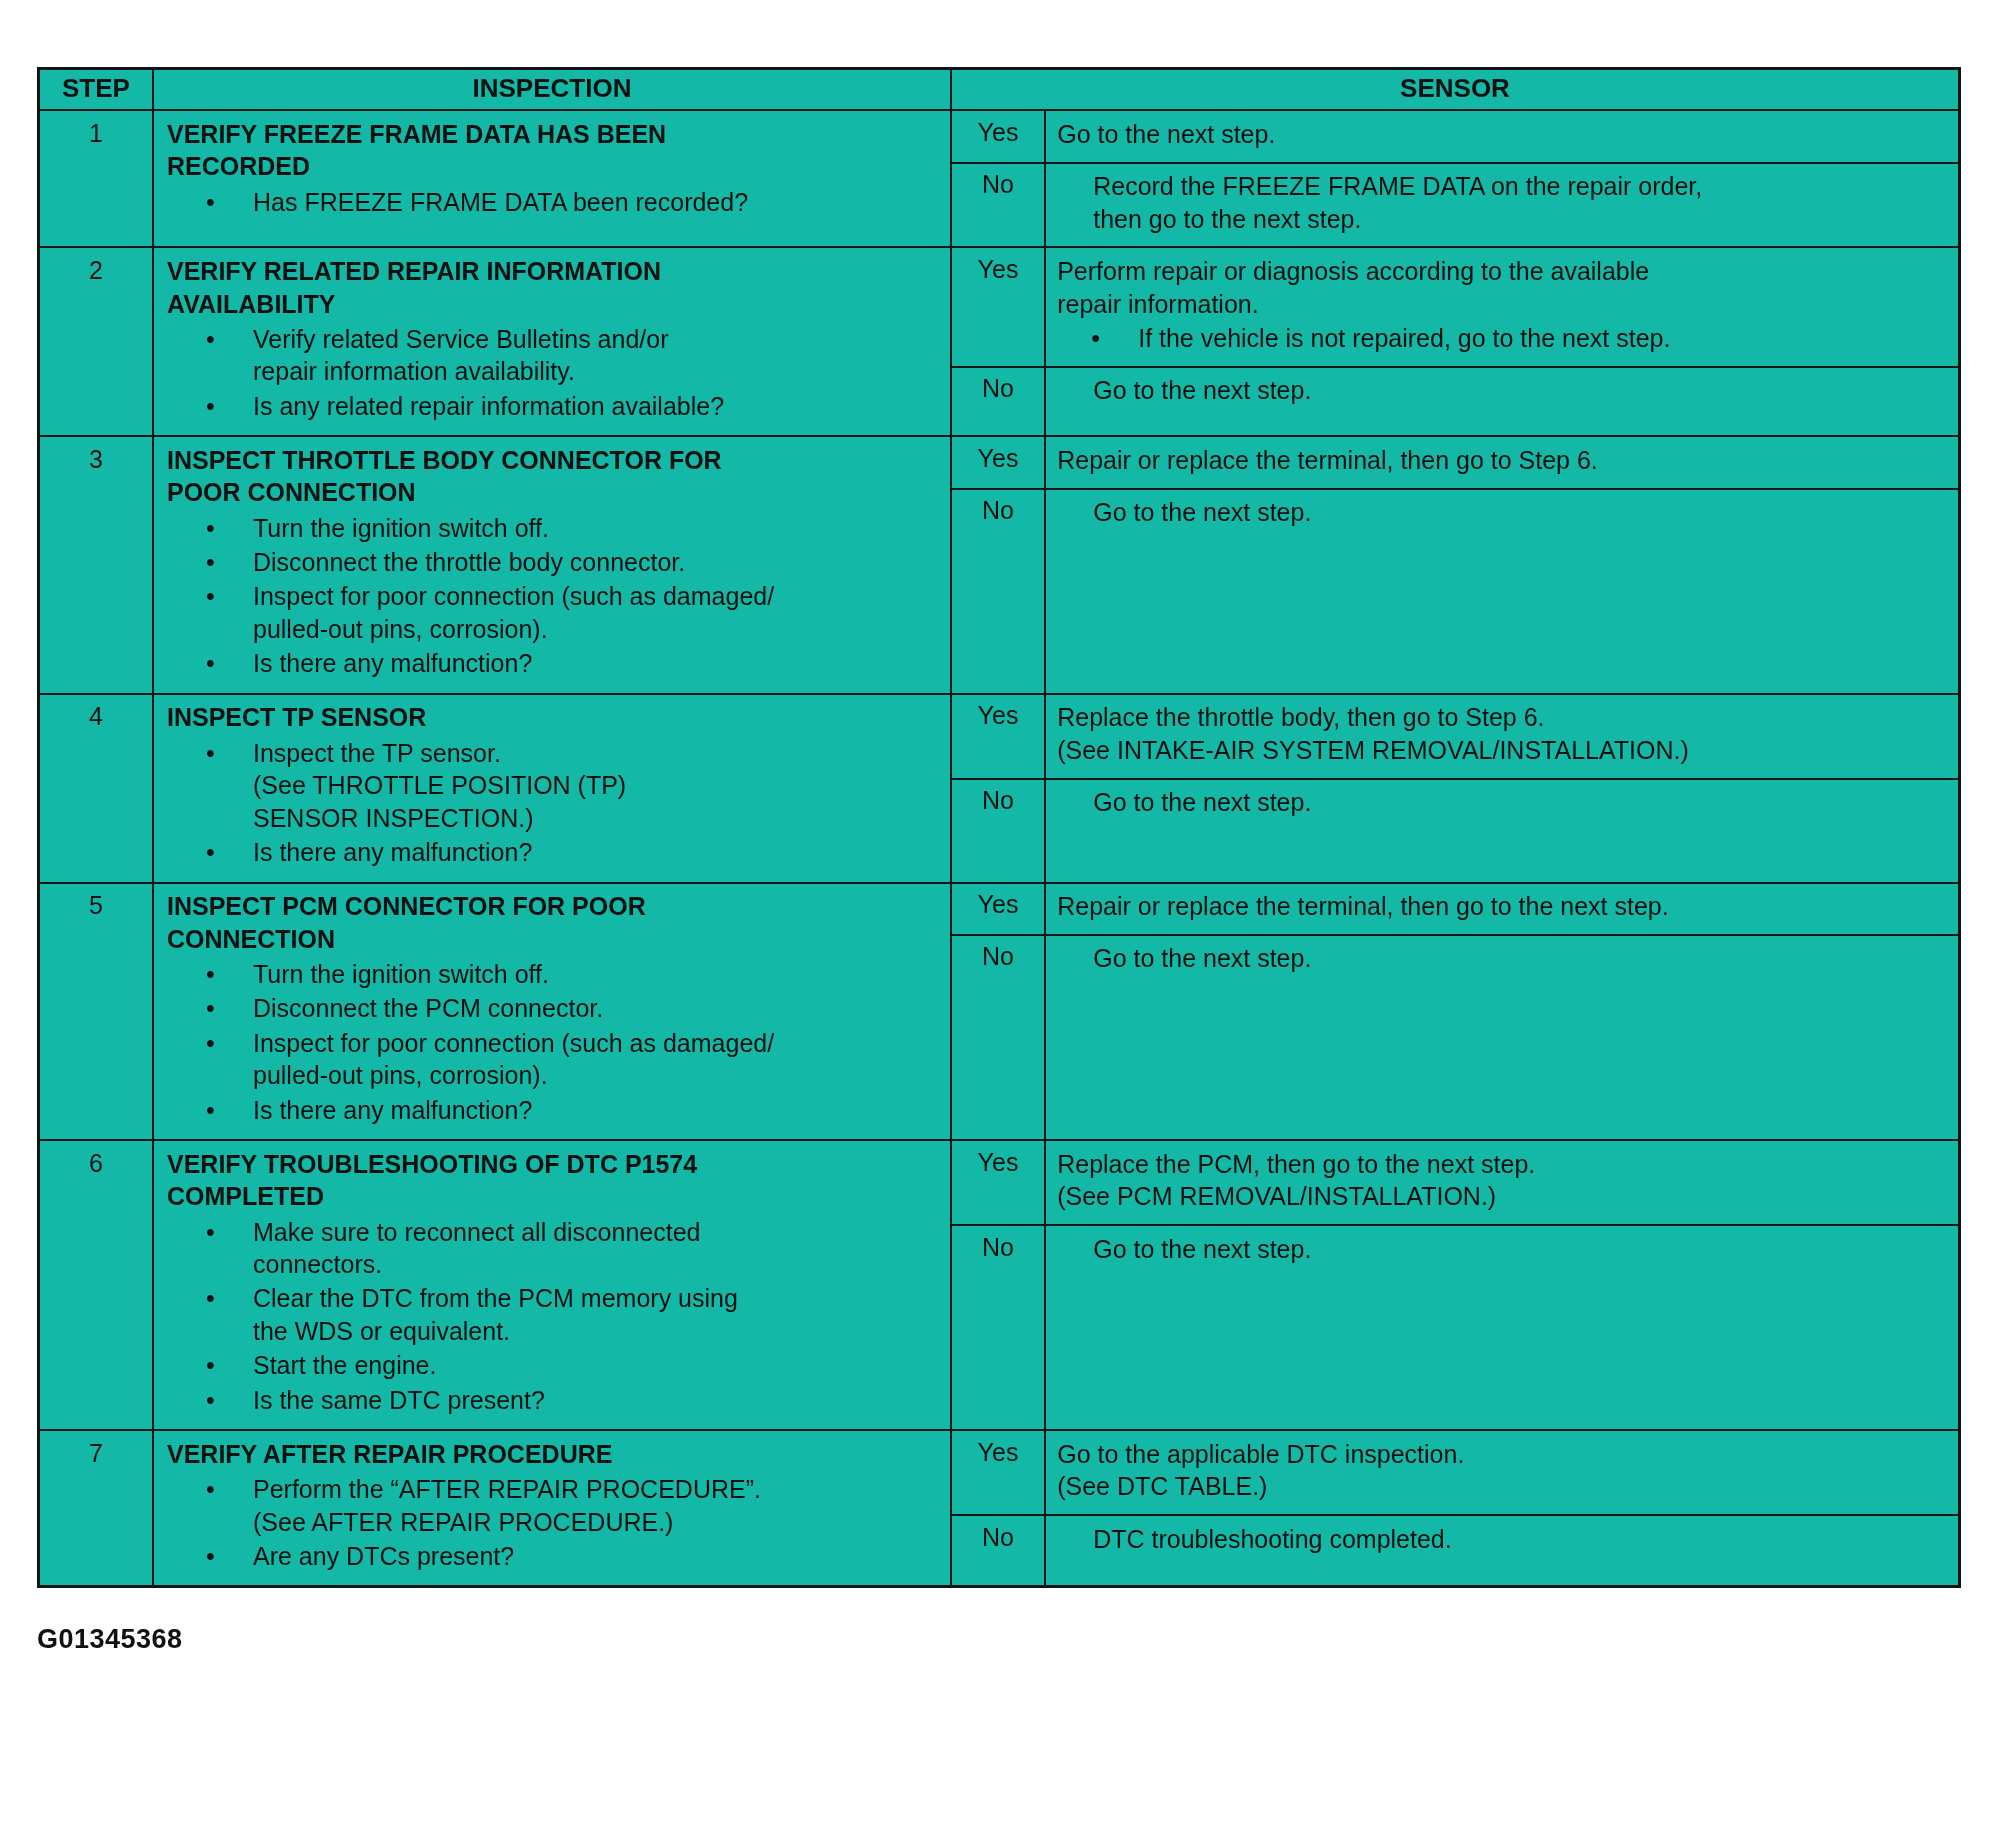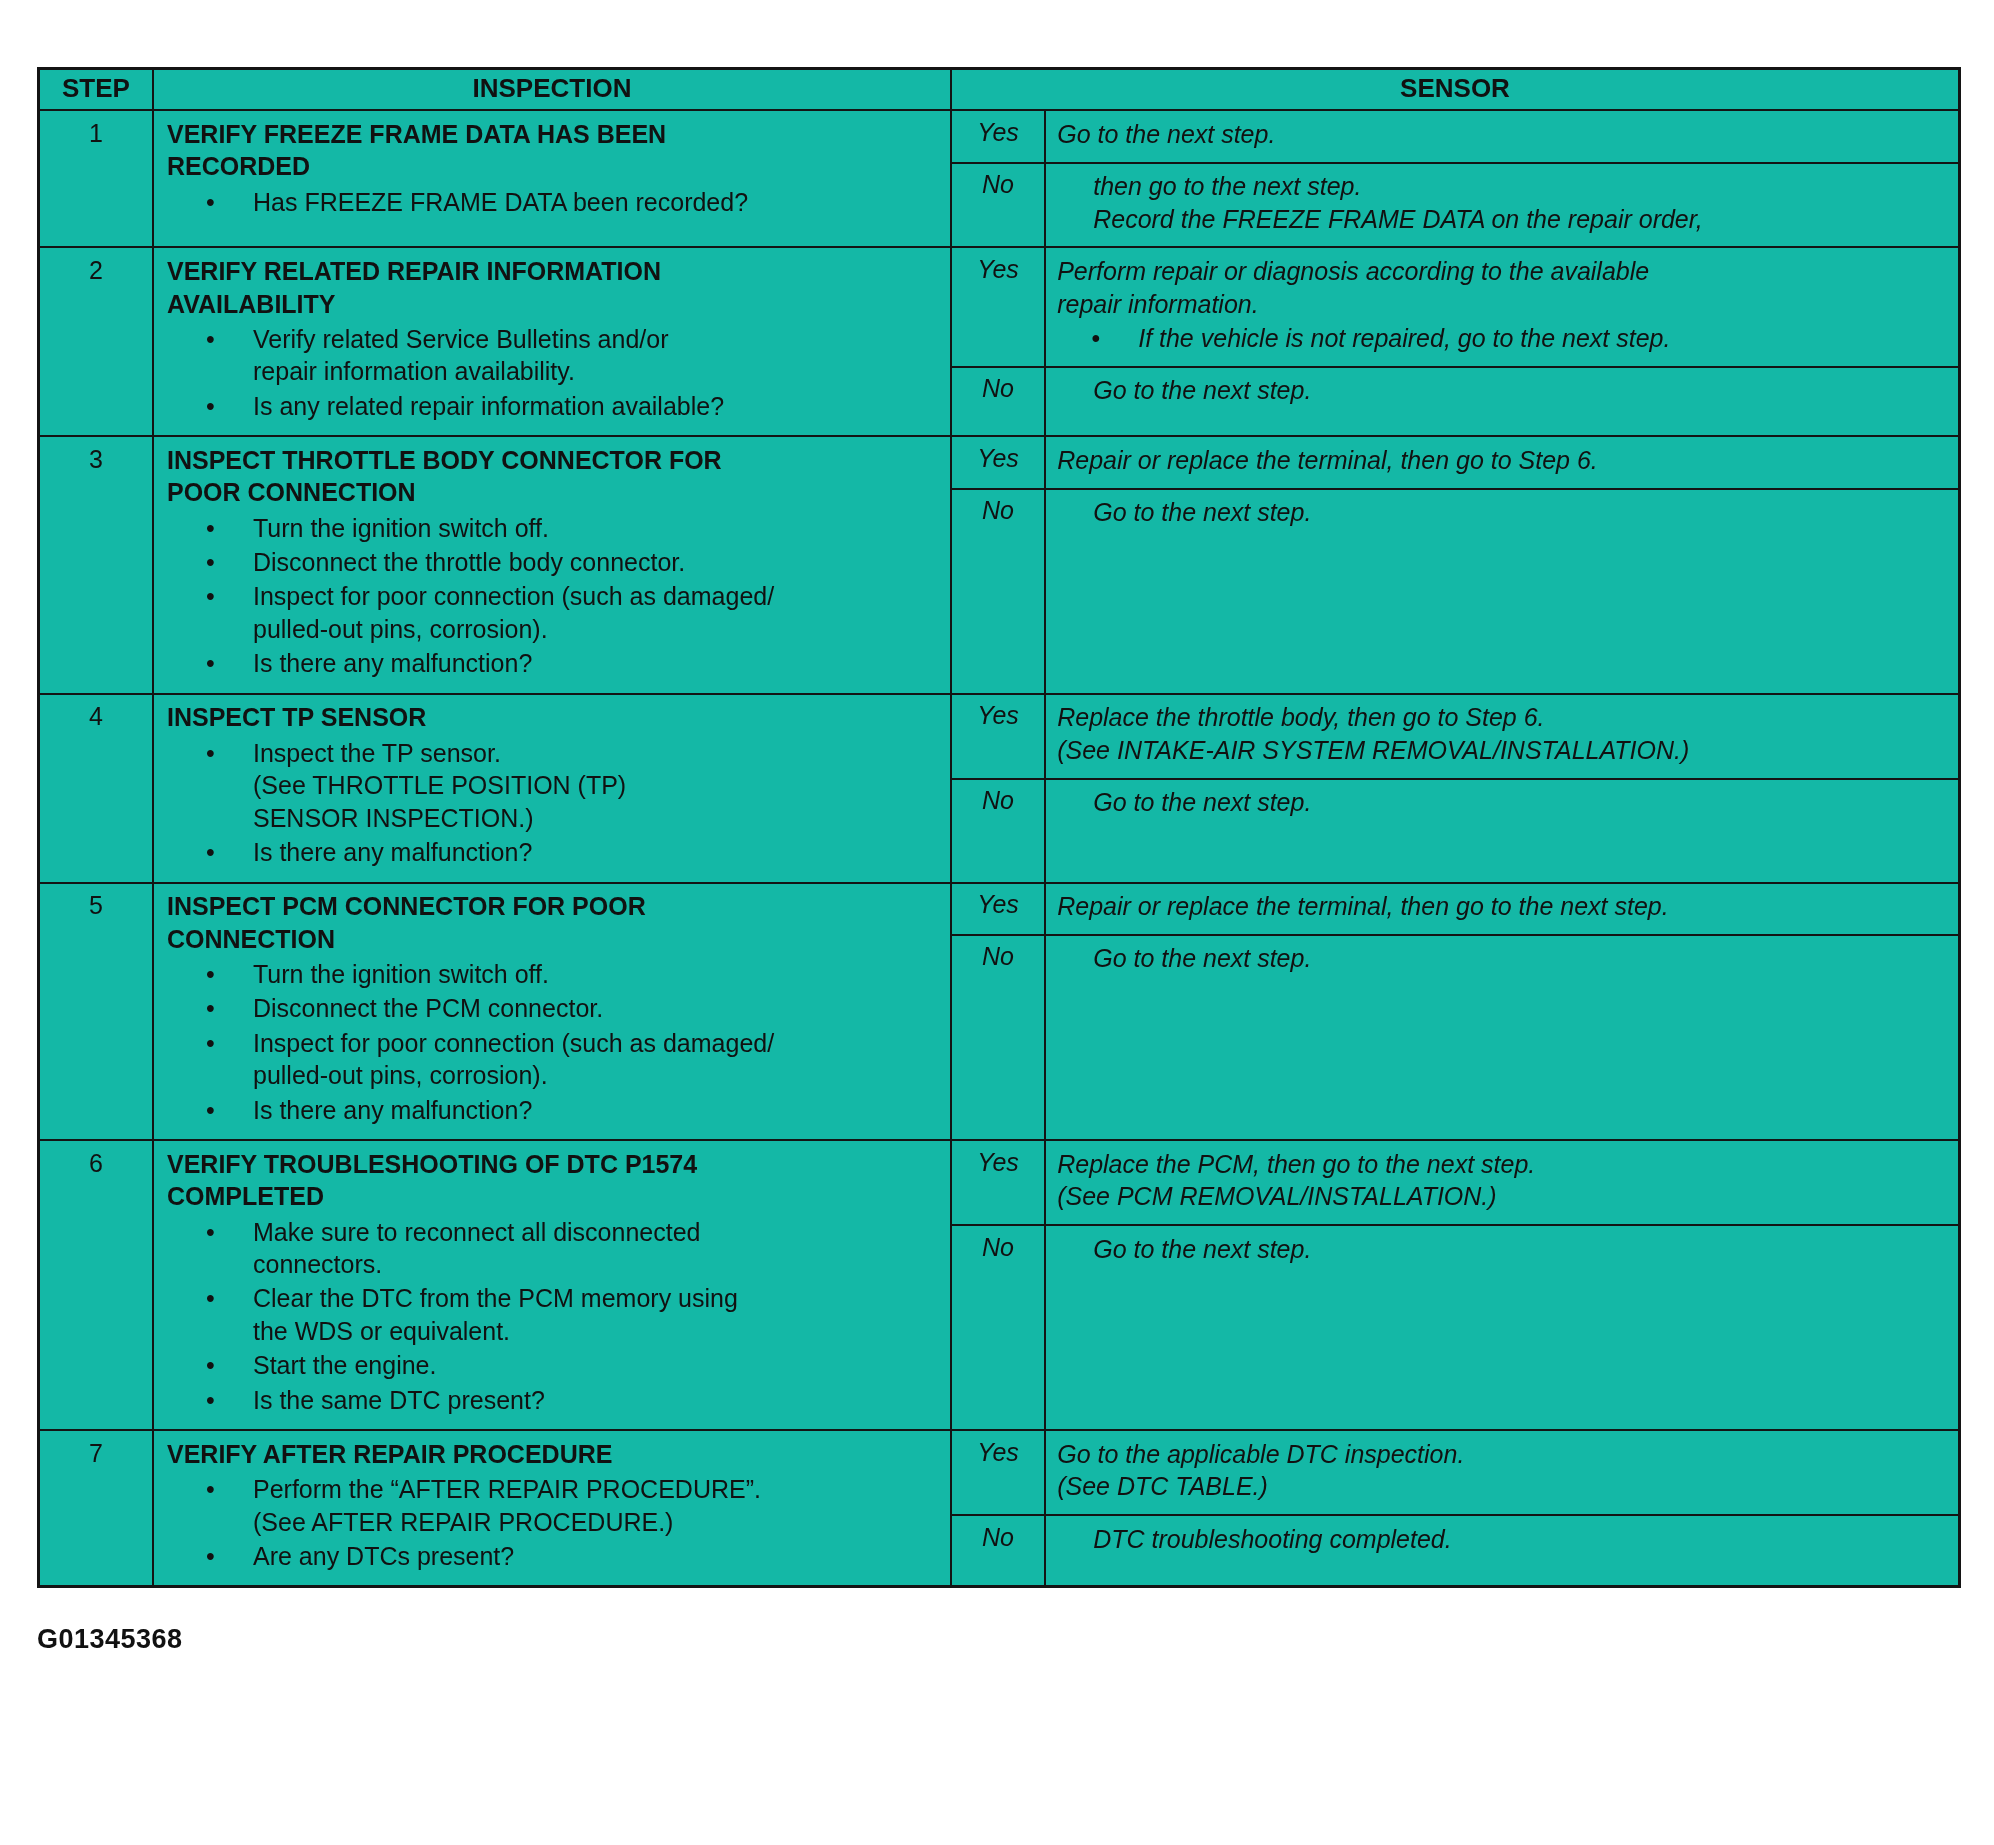--- a/index.html
+++ b/index.html
@@ -42,21 +42,21 @@
     font-size: 25px;
     line-height: 1.3;
   }
   .insp-title { font-weight: bold; white-space: pre-line; }
   .bullets { margin-top: 2.8px; }
   .bullet { display: flex; margin-left: 39px; margin-top: 1.9px; }
   .bullet .marker { flex: 0 0 32px; width: 32px; }
   .bullet .b-text { flex: 1 1 auto; white-space: pre-line; margin-left: 15px; }
 
   
-  .cell-actions { flex: 1 1 auto; display: flex; flex-direction: column; font-style: italic; }
+  .cell-actions { flex: 1 1 auto; display: flex; flex-direction: column; }
   .action-row { display: flex; align-items: stretch; }
   .action-row + .action-row { border-top: 2.8px solid #141414; gap: 36px; }
   .action-row:last-child { flex: 1 1 auto; }
   .cell-answer {
     width: 94px; flex: 0 0 94px;
     border-right: 2.8px solid #141414;
     text-align: center;
     padding-top: 6.6px;
     font-size: 25px;
   }
@@ -101,22 +101,22 @@
           <div class="cell-actions">
             <div class="action-row">
               <div class="cell-answer">Yes</div>
               <div class="cell-action">
                 <div class="action-line">Go to the next step.</div>
               </div>
             </div>
             <div class="action-row">
               <div class="cell-answer">No</div>
               <div class="cell-action">
+                <div class="action-line">Record the FREEZE FRAME DATA on the repair order,</div>
                 <div class="action-line">then go to the next step.</div>
-                <div class="action-line">Record the FREEZE FRAME DATA on the repair order,</div>
               </div>
             </div>
           </div>
         </div>
         <div class="step-row">
           <div class="cell-step">2</div>
           <div class="cell-inspection">
             <div class="insp-title">VERIFY RELATED REPAIR INFORMATION
 AVAILABILITY</div>
             <div class="bullets">

